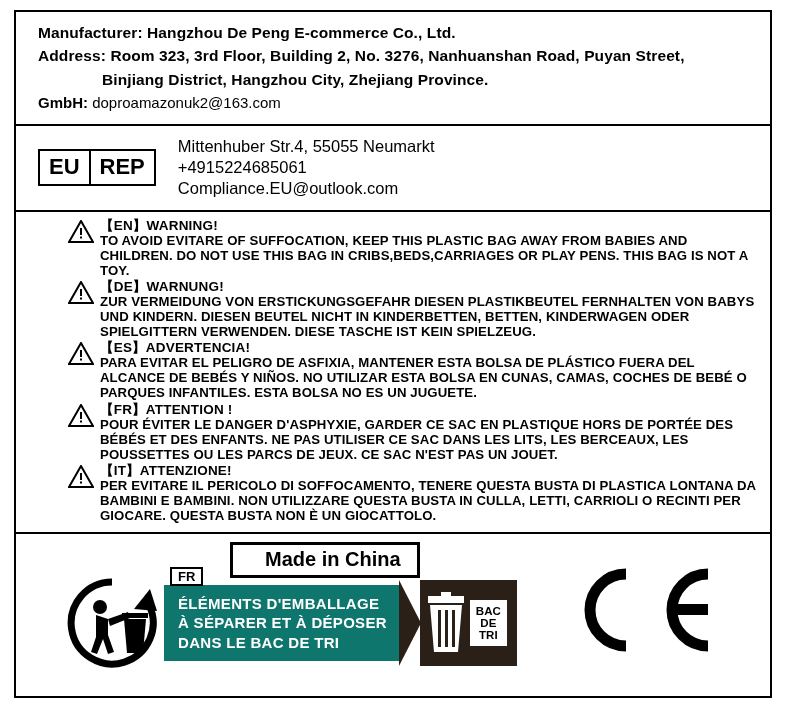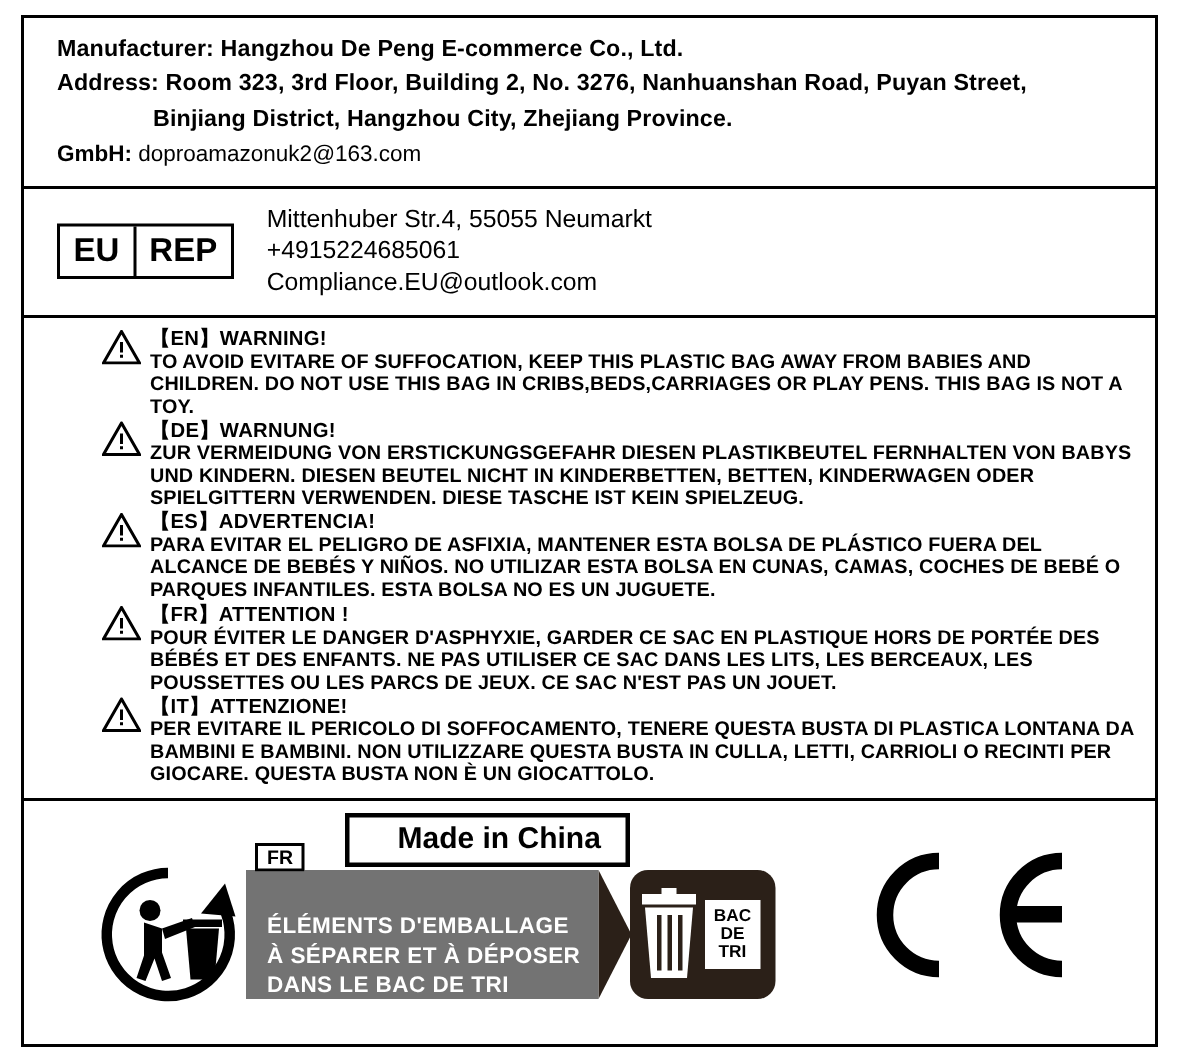--- a/index.html
+++ b/index.html
@@ -159,25 +159,25 @@
     margin-left: 28px;
   }
   .triman {
     position: relative;
     margin-left: -2px;
     height: 92px;
     display: flex;
     align-items: center;
   }
   .triman-banner {
-    background: #737373;
+    background: #0f766e;
     color: #ffffff;
-    height: 86px;
-    display: flex;
-    align-items: flex-end;
+    height: 76px;
+    display: flex;
+    align-items: center;
     padding-left: 14px;
     padding-right: 0;
     position: relative;
   }
   .triman-fr {
     position: absolute;
     left: 6px;
     top: -18px;
     background: #ffffff;
     border: 2px solid #000;
@@ -202,21 +202,20 @@
     margin-left: 0;
   }
   .bin-box {
     background: #2b2018;
     height: 86px;
     display: flex;
     align-items: center;
     justify-content: flex-start;
     padding: 0 10px 0 4px;
     margin-left: -1px;
-    border-radius: 12px;
   }
   .bin-label {
     background: #ffffff;
     color: #000;
     font-size: 11.5px;
     font-weight: bold;
     line-height: 1.05;
     text-align: center;
     padding: 5px 6px;
     margin-left: 2px;

